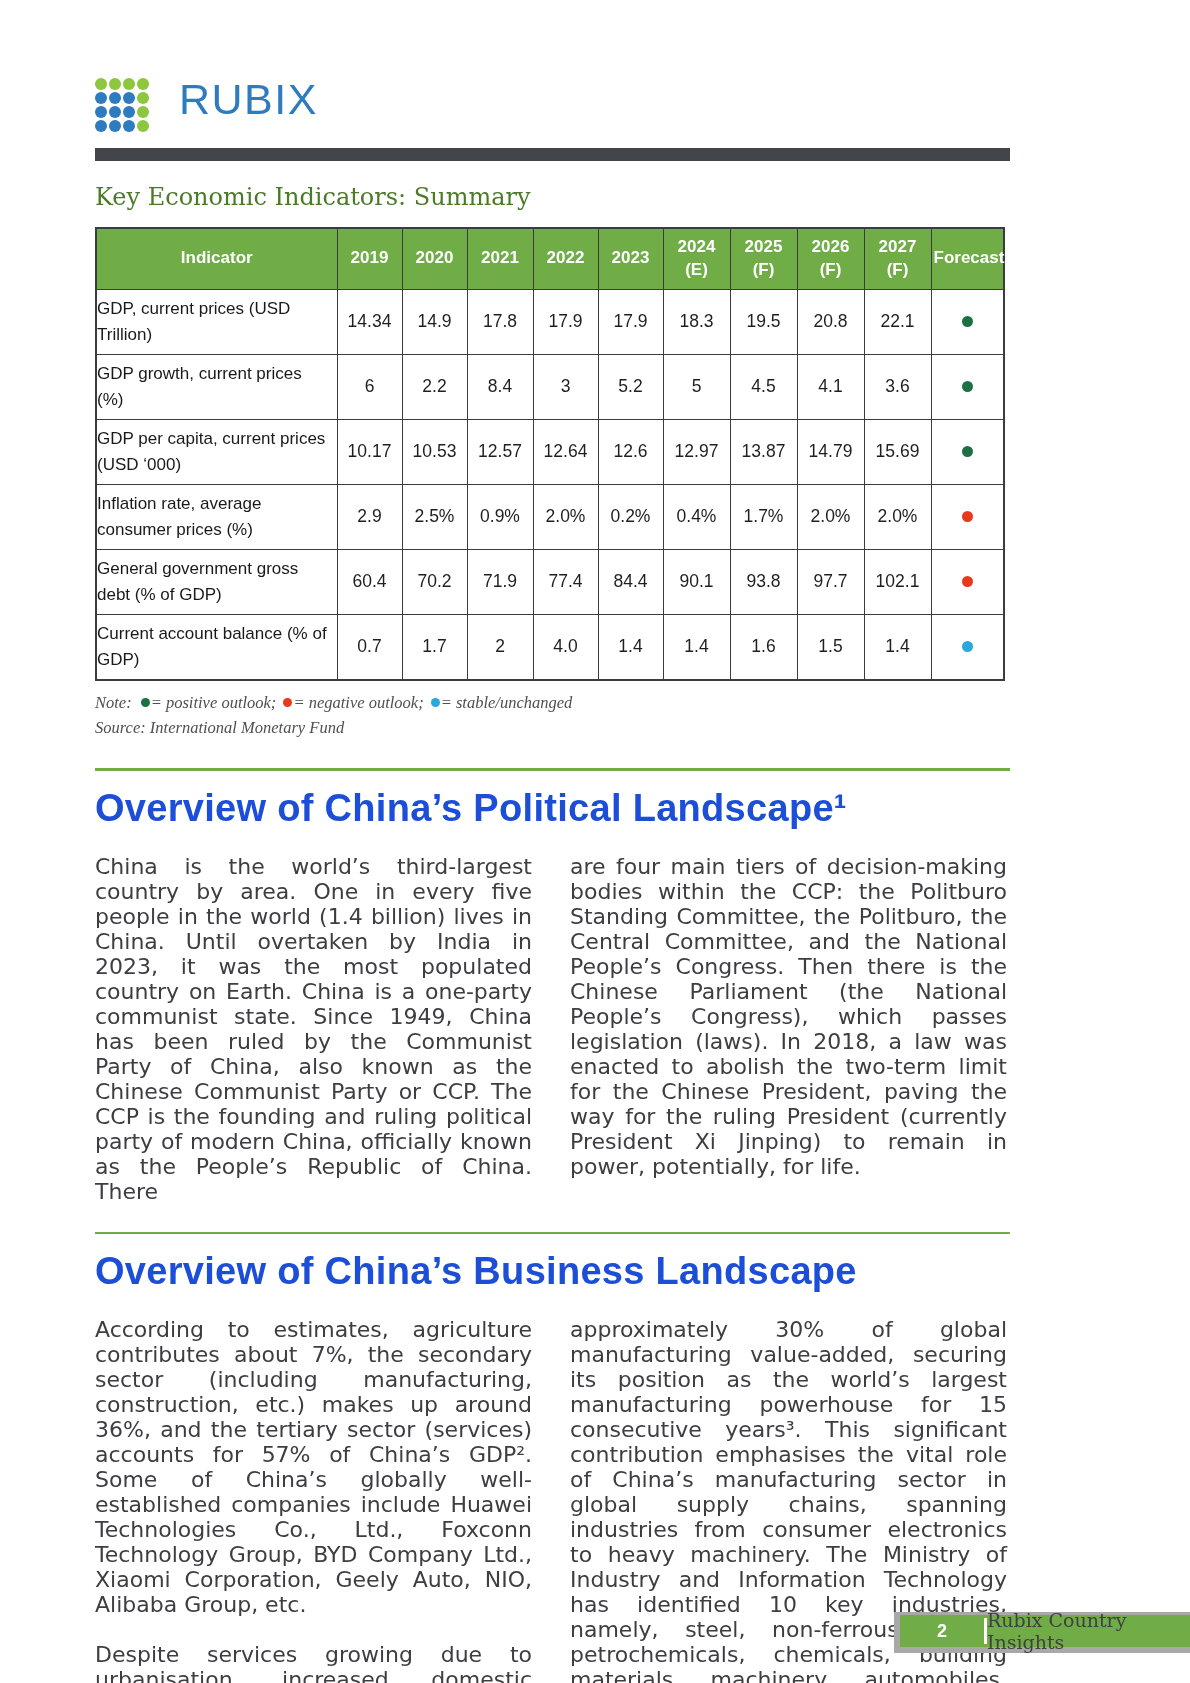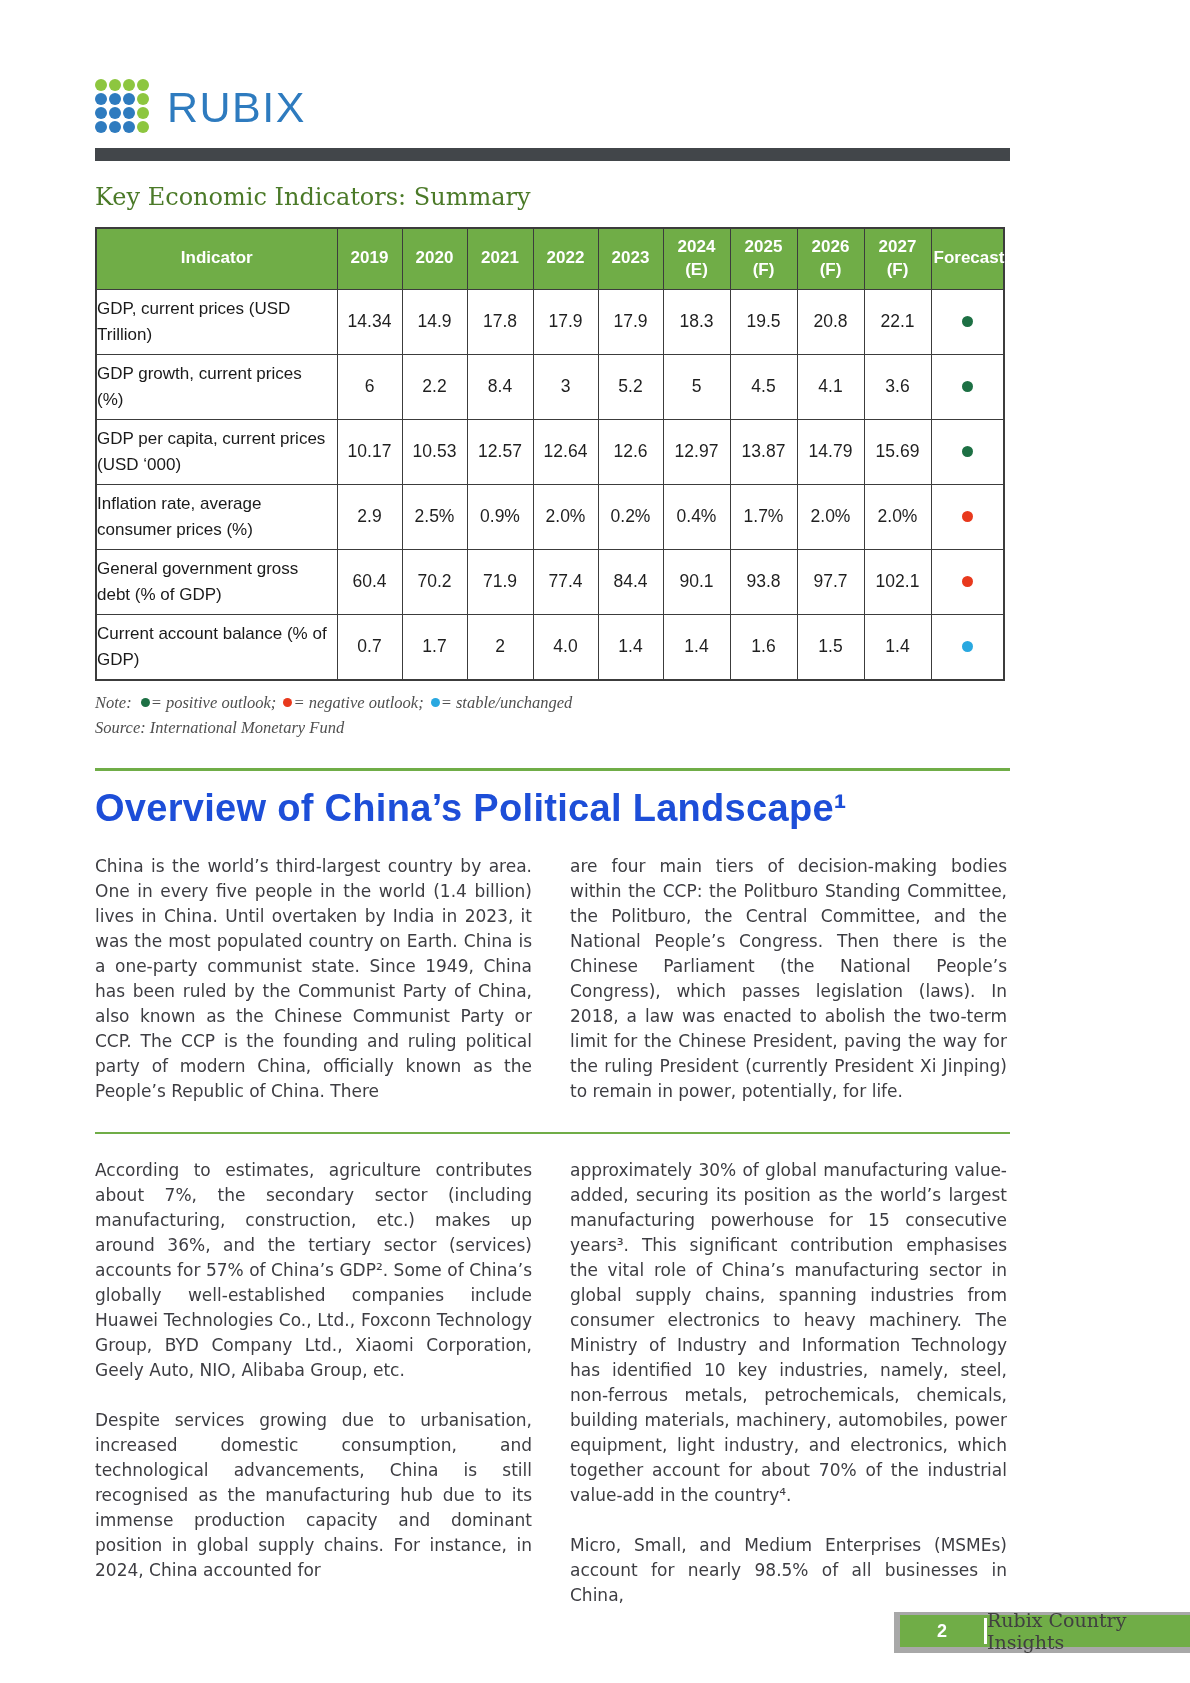--- a/index.html
+++ b/index.html
@@ -1,21 +1,21 @@
 <!DOCTYPE html>
 <html><head>
 <meta charset="utf-8">
 <style>
   html,body{margin:0;padding:0;background:#ffffff;}
   .page{position:relative;width:1190px;height:1683px;background:#ffffff;overflow:hidden;
         font-family:"DejaVu Sans",sans-serif;}
   .content{padding:78px 180px 0 95px;width:915px;}
 
   
-  .logo-row{display:flex;align-items:center;gap:16px;height:58px;}
+  .logo-row{display:flex;gap:28px;height:58px;}
   .logo-grid{width:56px;height:56px;display:grid;grid-template-columns:repeat(4,12px);
              grid-auto-rows:12px;gap:2px;}
   .logo-dot{width:12px;height:12px;border-radius:50%;}
   .logo-dot.g{background:#8dc63f;}
   .logo-dot.b{background:#2e7bbf;}
   .logo-text{font-family:"Liberation Sans",sans-serif;font-size:43px;color:#2e7bbf;
              letter-spacing:1.5px;font-weight:400;line-height:1;}
 
   .top-bar{margin-top:12px;height:13px;background:#42464a;}
 
@@ -43,21 +43,21 @@
   .note-block{margin-top:10px;font-family:"Liberation Serif",serif;font-style:italic;
               font-size:16.5px;color:#4f4f4f;line-height:1.5;}
   .note-block .dot{width:9px;height:9px;vertical-align:middle;margin:0 1px 3px 7px;}
   .note-block .dot.first{margin-left:9px;}
 
   
   .rule{height:2.5px;background:#70ad47;margin-top:28px;}
   .sec-heading{margin-top:16px;font-family:"Liberation Sans",sans-serif;font-weight:700;
                font-size:38px;color:#1d4ed8;letter-spacing:0.3px;}
   .cols{display:flex;gap:38px;margin-top:24px;}
-  .col{width:437px;text-align:justify;font-size:17px;line-height:25px;color:#3d3d42;}
+  .col{width:437px;text-align:justify;font-size:22px;line-height:25px;color:#3d3d42;}
   .col p{margin:0 0 25px 0;}
   .col p:last-child{margin-bottom:0;}
 
   
   .footer{position:absolute;right:0;top:1612px;width:296px;height:41px;box-sizing:border-box;
           background:#70ad47;border:solid #a8a8a8;border-width:3px 0 6px 6px;display:flex;}
   .footer-num{width:84px;display:flex;align-items:center;justify-content:center;color:#ffffff;
               font-size:18px;font-weight:bold;font-family:"Liberation Sans",sans-serif;}
   .footer-sep{width:3px;background:#ffffff;margin:3px 0;}
   .footer-label{flex:1;display:flex;align-items:center;justify-content:center;color:#404040;
@@ -249,20 +249,21 @@
     <div class="cols">
       <div class="col">
           <p>China is the world’s third-largest country by area. One in every five people in the world (1.4 billion) lives in China. Until overtaken by India in 2023, it was the most populated country on Earth. China is a one-party communist state.  Since 1949, China has been ruled by the Communist Party of China, also known as the Chinese Communist Party or CCP. The CCP is the founding and ruling political party of modern China, officially known as the People’s Republic of China. There</p>
         </div>
       <div class="col">
           <p>are four main tiers of decision-making bodies within the CCP: the Politburo Standing Committee, the Politburo, the Central Committee, and the National People’s Congress. Then there is the Chinese Parliament (the National People’s Congress), which passes legislation (laws). In 2018, a law was enacted to abolish the two-term limit for the Chinese President, paving the way for the ruling President (currently President Xi Jinping) to remain in power, potentially, for life.</p>
         </div>
     </div>
 
     <div class="rule"></div>
+    <div class="sec-heading">Overview of China’s Business Landscape</div>
     <div class="cols">
       <div class="col">
         <p>According to estimates, agriculture contributes about 7%, the secondary sector (including manufacturing, construction, etc.) makes up around 36%, and the tertiary sector (services) accounts for 57% of China’s GDP². Some of China’s globally well-established companies include Huawei Technologies Co., Ltd., Foxconn Technology Group, BYD Company Ltd., Xiaomi Corporation, Geely Auto, NIO, Alibaba Group, etc.</p>
         <p>Despite services growing due to urbanisation, increased domestic consumption, and technological advancements, China is still recognised as the manufacturing hub due to its immense production capacity and dominant position in global supply chains. For instance, in 2024, China accounted for</p>
       </div>
       <div class="col">
         <p>approximately 30% of global manufacturing value-added, securing its position as the world’s largest manufacturing powerhouse for 15 consecutive years³. This significant contribution emphasises the vital role of China’s manufacturing sector in global supply chains, spanning industries from consumer electronics to heavy machinery. The Ministry of Industry and Information Technology has identified 10 key industries, namely, steel, non-ferrous metals, petrochemicals, chemicals, building materials, machinery, automobiles, power equipment, light industry, and electronics, which together account for about 70% of the industrial value-add in the country⁴.</p>
         <p>Micro, Small, and Medium Enterprises (MSMEs) account for nearly 98.5% of all businesses in China,</p>
       </div>
     </div>

